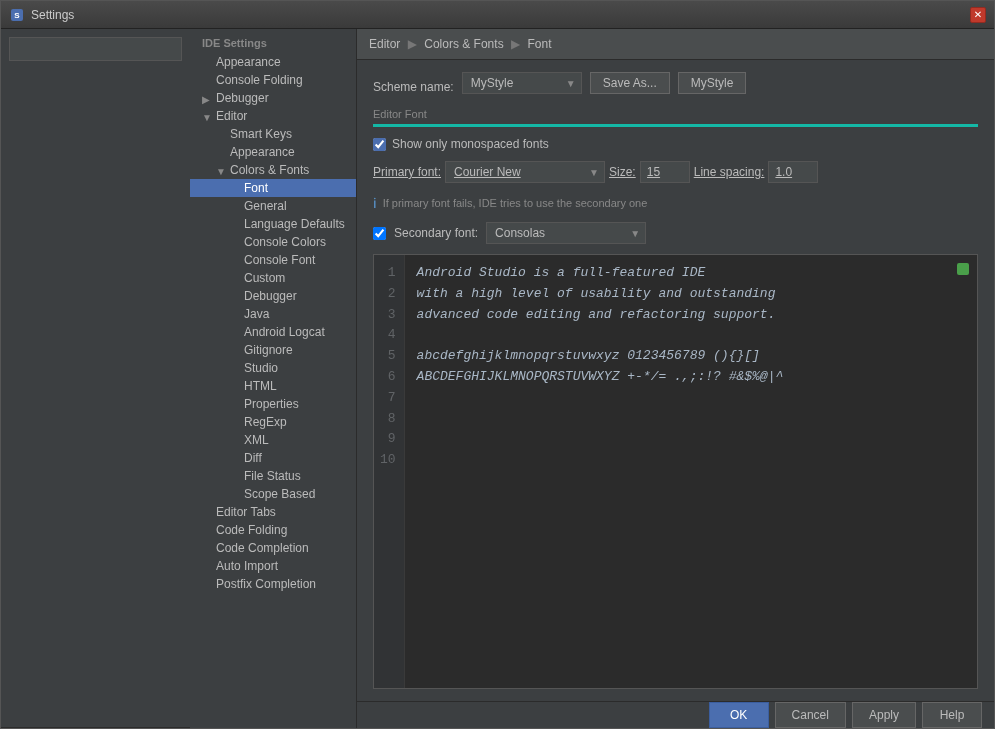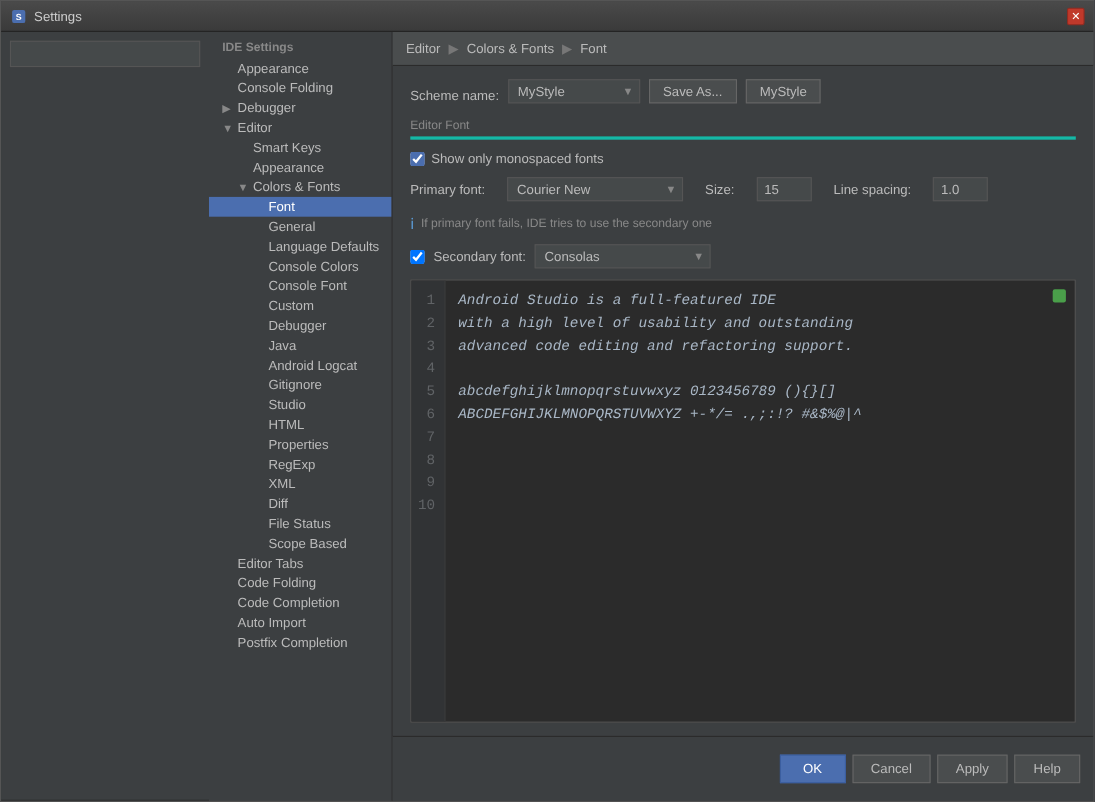--- a/index.html
+++ b/index.html
@@ -230,22 +230,23 @@
       gap: 6px;
     }
 
     .checkbox-row input[type="checkbox"] {
       accent-color: #4b6eaf;
     }
 
     .font-row {
       display: flex;
       align-items: center;
-      gap: 20px;
+      gap: 4px;
       flex-wrap: wrap;
+      text-decoration: underline;
     }
 
     .font-label {
       color: #bbb;
       font-size: 12px;
     }
 
     .font-select-wrapper {
       position: relative;
       display: inline-flex;
@@ -332,21 +333,21 @@
       right: 8px;
       width: 12px;
       height: 12px;
       background: #4a9f4a;
       border-radius: 2px;
     }
 
     .bottom-bar {
       background: #3c3f41;
       border-top: 1px solid #2b2b2b;
-      padding: 16px 12px;
+      padding: 0 12px;
       display: flex;
       justify-content: flex-end;
       gap: 6px;
       flex-shrink: 0;
     }
 
     .bottom-btn {
       background: #4a4d4e;
       border: 1px solid #666;
       color: #bbb;

